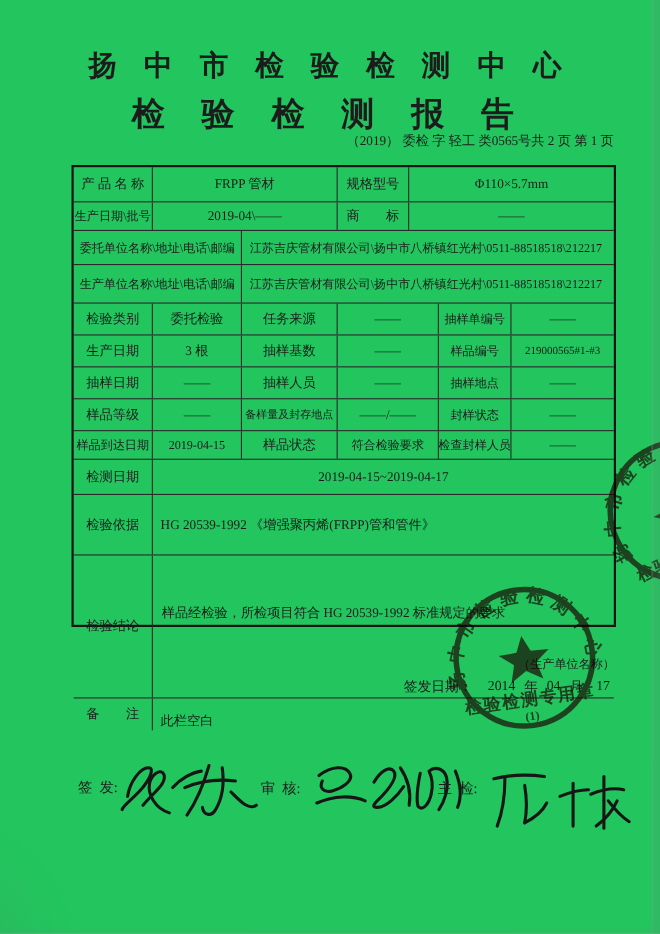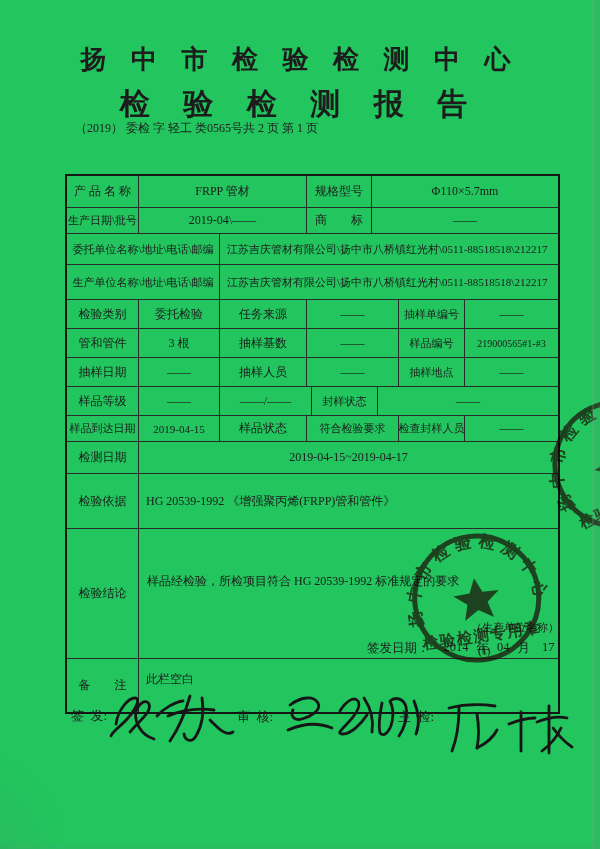--- a/index.html
+++ b/index.html
@@ -5,26 +5,26 @@
   * { margin:0; padding:0; box-sizing:border-box; }
   html,body { width:600px; height:849px; }
   body { font-family:"Liberation Serif","DejaVu Serif",serif; color:#1c1c1c; background:#fdfdfc; overflow:hidden; }
   .page { position:relative; width:600px; height:849px; background:#22c55e; overflow:hidden; }
 
   
   .org-title { position:absolute; top:42px; left:0; width:100%; text-align:center;
     font-size:26px; font-weight:bold; letter-spacing:9px; white-space:pre; }
   .report-title { position:absolute; top:84px; left:0; width:100%; text-align:center;
     font-size:30px; font-weight:bold; letter-spacing:13px; white-space:pre; }
-  .meta { position:absolute; top:120px; left:75px; right:42px; display:flex; justify-content:flex-start;
+  .meta { position:absolute; top:120px; left:75px; right:42px; display:flex; justify-content:flex-end;
     font-size:12px; white-space:pre; }
 
   
-  .tbl { position:absolute; left:65px; top:150px; width:495px; height:540px;
-    border:2.5px solid #151515; display:flex; flex-direction:column; background:transparent;margin-top:24px; }
+  .tbl { position:absolute; left:65px; top:150px; width:495px; height:420px;
+    border:2.5px solid #151515; display:flex; flex-direction:column; background:transparent; }
   .tr { display:flex; border-bottom:1px solid #2a2a2a; flex:0 0 auto; }
   .tr:last-child { border-bottom:none; }
   .td { border-right:1px solid #2a2a2a; display:flex; align-items:center; justify-content:center;
     font-size:12px; white-space:pre; overflow:hidden; }
   .td.last { border-right:none; }
   .td.left { justify-content:flex-start; padding-left:7px; }
   .small { font-size:11px; }
   .tiny { font-size:10px; }
 
   .r1{height:32px}.r2{height:26px}.r3{height:31px}.r4{height:35px}
@@ -106,40 +106,41 @@
     <div class="tr r5">
       <div class="td cA">检验类别</div>
       <div class="td cB">委托检验</div>
       <div class="td cC">任务来源</div>
       <div class="td cD">——</div>
       <div class="td cE small">抽样单编号</div>
       <div class="td cF last">——</div>
     </div>
 
     <div class="tr r6">
-      <div class="td cA">管和管件</div>
+      <div class="td cA">生产日期</div>
       <div class="td cB">3 根</div>
       <div class="td cC">抽样基数</div>
       <div class="td cD">——</div>
       <div class="td cE small">样品编号</div>
       <div class="td cF last tiny">219000565#1-#3</div>
     </div>
 
     <div class="tr r7">
       <div class="td cA">抽样日期</div>
       <div class="td cB">——</div>
       <div class="td cC">抽样人员</div>
       <div class="td cD">——</div>
       <div class="td cE small">抽样地点</div>
       <div class="td cF last">——</div>
     </div>
 
     <div class="tr r8">
       <div class="td cA">样品等级</div>
       <div class="td cB">——</div>
+      <div class="td cC tiny">备样量及封存地点</div>
       <div class="td cD">——/——</div>
       <div class="td cE small">封样状态</div>
       <div class="td cF last">——</div>
     </div>
 
     <div class="tr r9">
       <div class="td cA small">样品到达日期</div>
       <div class="td cB small">2019-04-15</div>
       <div class="td cC">样品状态</div>
       <div class="td cD small">符合检验要求</div>

